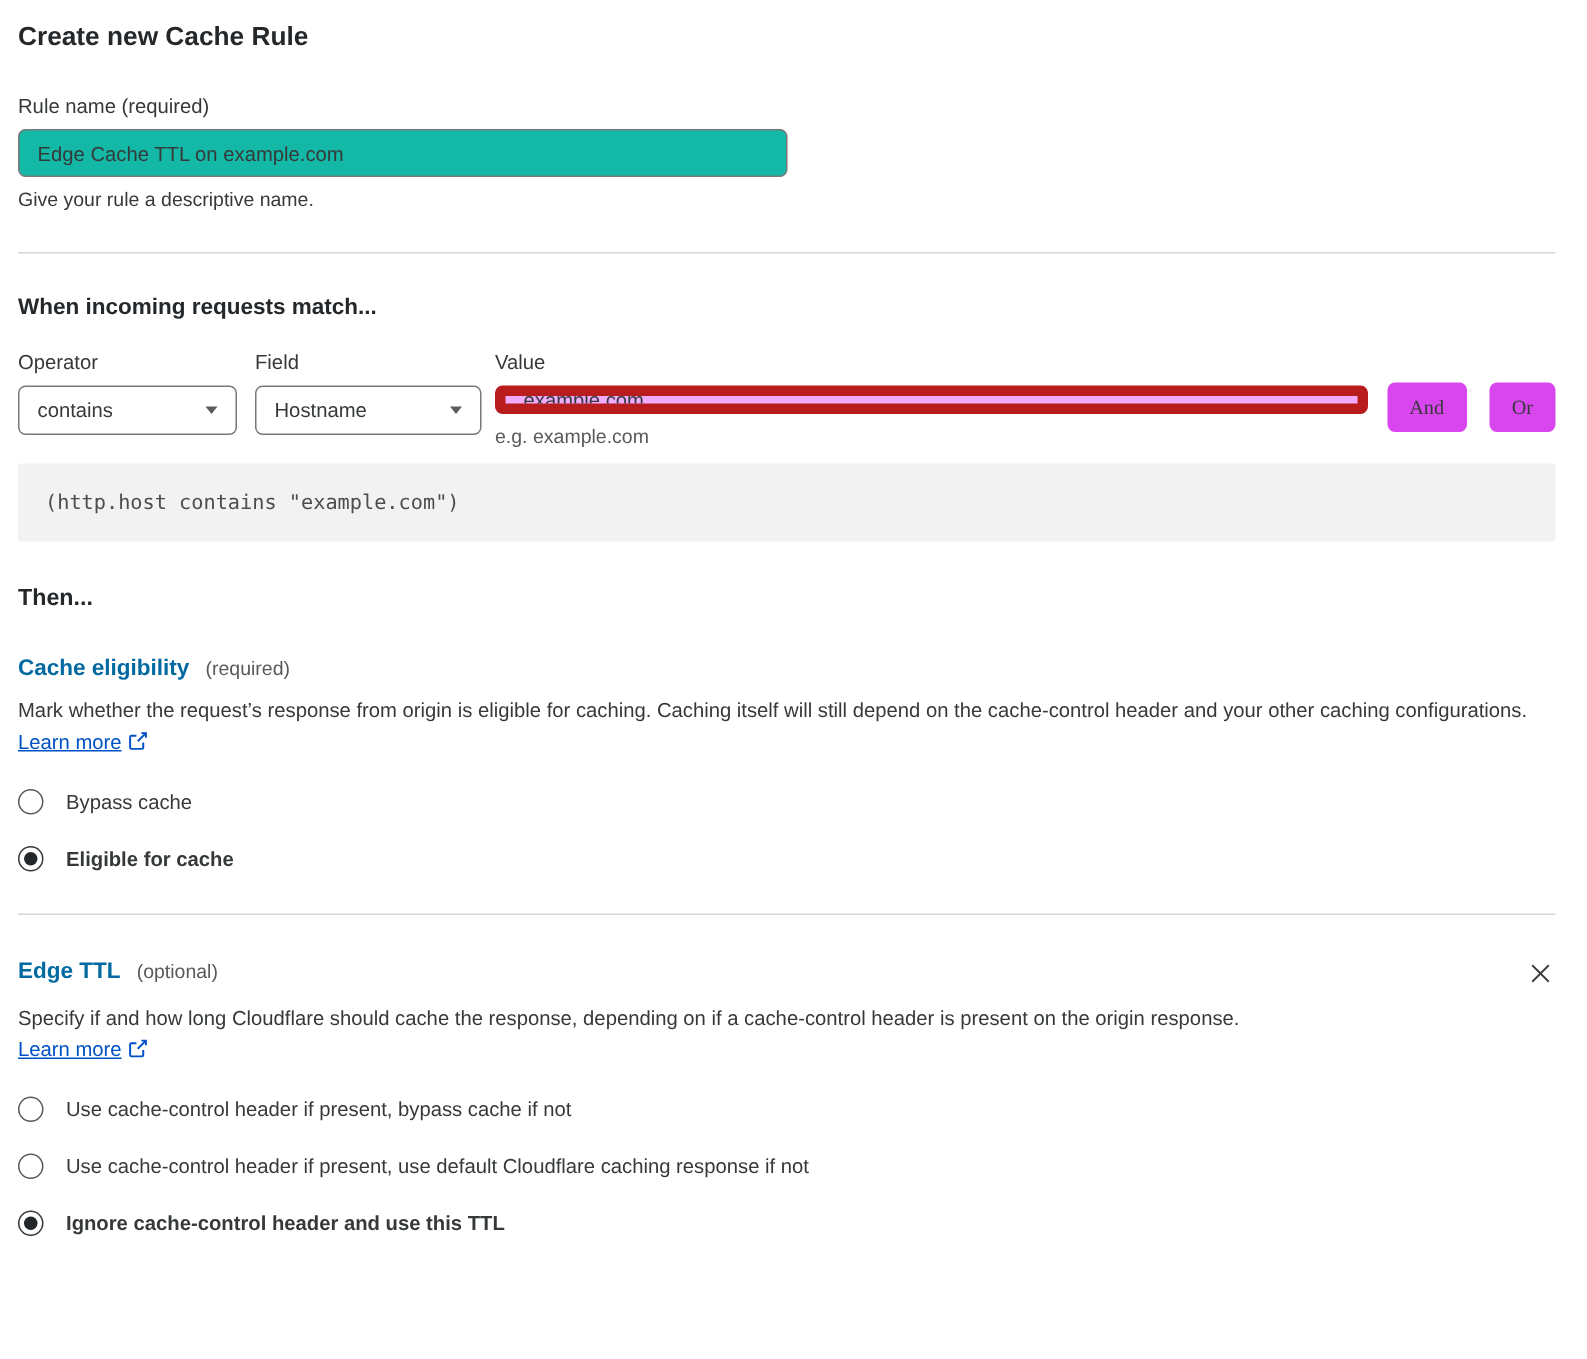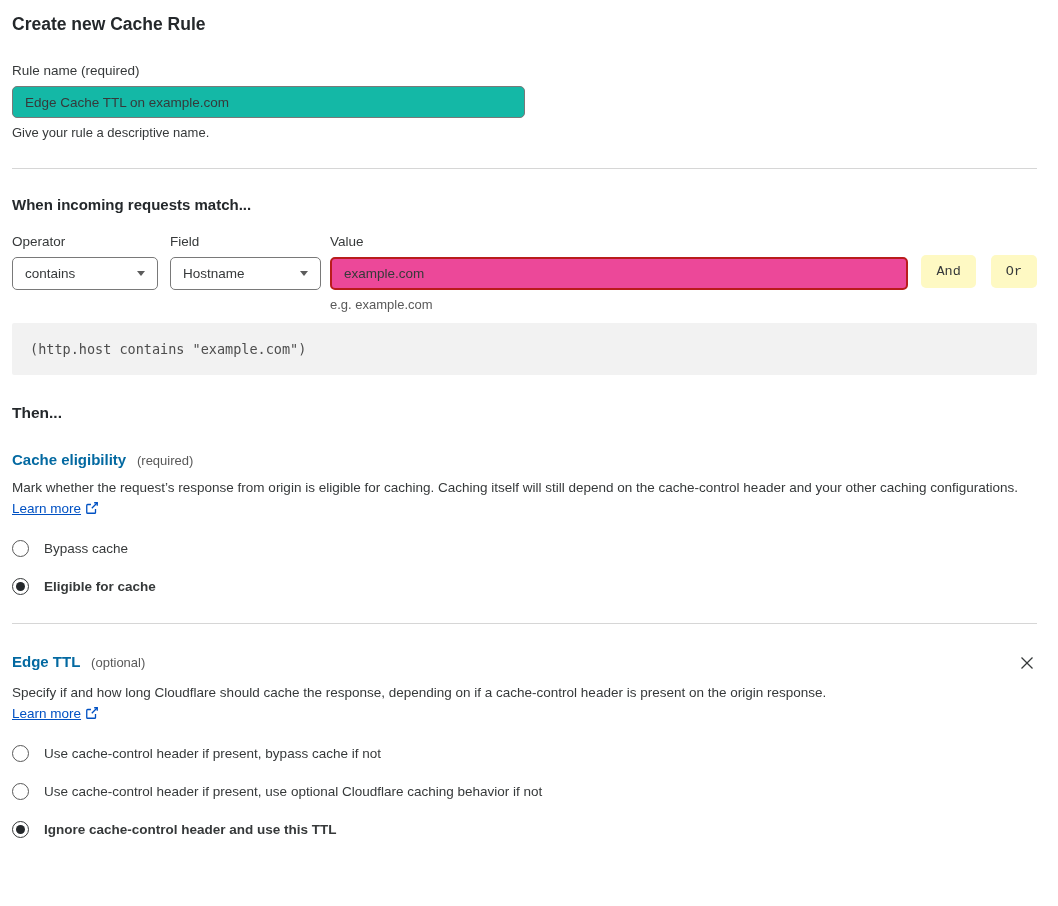--- a/index.html
+++ b/index.html
@@ -41,28 +41,28 @@
     height: 33px; border: 1px solid #797979; border-radius: 5px;
     display: flex; align-items: center; justify-content: space-between;
     padding: 0 12px; background: #fff; cursor: pointer; font-size: 13.5px;
   }
   .caret {
     width: 0; height: 0;
     border-left: 4.5px solid transparent; border-right: 4.5px solid transparent;
     border-top: 5.5px solid #5c5c5c;
   }
   .value-input {
-    height: 33px; width: 100%;
-    background: #ec4899; border: 2px solid #b91c1c;
+    height: 19px; width: 100%;
+    background: #f0abfc; border: 7px solid #b91c1c;
   }
   .andor-group { display: flex; padding-top: 21px; }
   .btn-gray {
-    background: #fef9c3; border: none; border-radius: 5px;
+    background: #d946ef; border: none; border-radius: 5px;
     height: 33px; padding: 0 15px; font-size: 13.5px; color: #36393a;
-    font-family: Liberation Mono, monospace; cursor: pointer;
+    font-family: Liberation Serif, serif; cursor: pointer;
   }
   .btn-and { margin-right: 15px; }
 
   .expr-row { display: flex; justify-content: space-between; align-items: baseline; margin-top: 33px; }
   .link { color: #0051c3; text-decoration: underline; font-size: 13.5px; cursor: pointer; }
   .code-box {
     background: #f2f2f2; margin-top: 11px; padding: 18px 18px;
     font-family: "DejaVu Sans Mono", monospace; font-size: 13.5px; color: #4d4d4d;
     border-radius: 2px;
   }
@@ -185,20 +185,20 @@
         <path d="M12 9.2V13a1 1 0 0 1-1 1H3a1 1 0 0 1-1-1V5a1 1 0 0 1 1-1h3.8"></path>
       </svg>
   </p>
 
   <div class="radio-row">
     <span class="radio-circle"></span>
     <span class="radio-label">Use cache-control header if present, bypass cache if not</span>
   </div>
   <div class="radio-row">
     <span class="radio-circle"></span>
-    <span class="radio-label">Use cache-control header if present, use optional Cloudflare caching behavior if not</span>
+    <span class="radio-label">Use cache-control header if present, use default Cloudflare caching response if not</span>
   </div>
   <div class="radio-row selected">
     <span class="radio-circle"></span>
     <span class="radio-label">Ignore cache-control header and use this TTL</span>
   </div>
 
 </div>
 
 </body></html>

